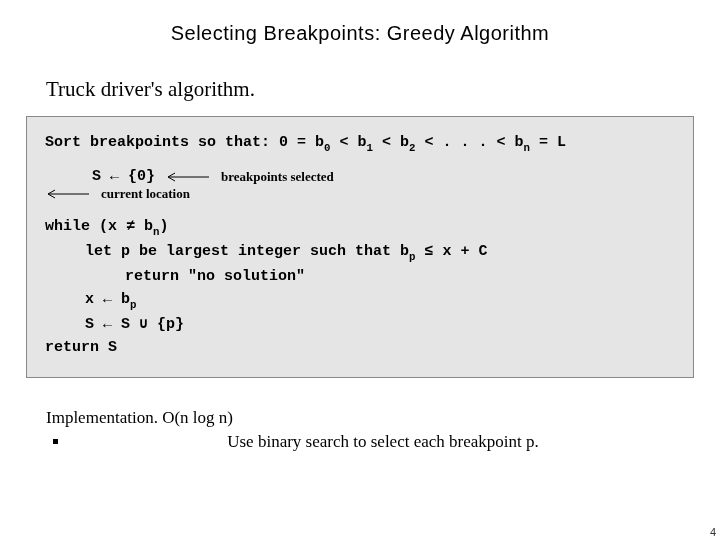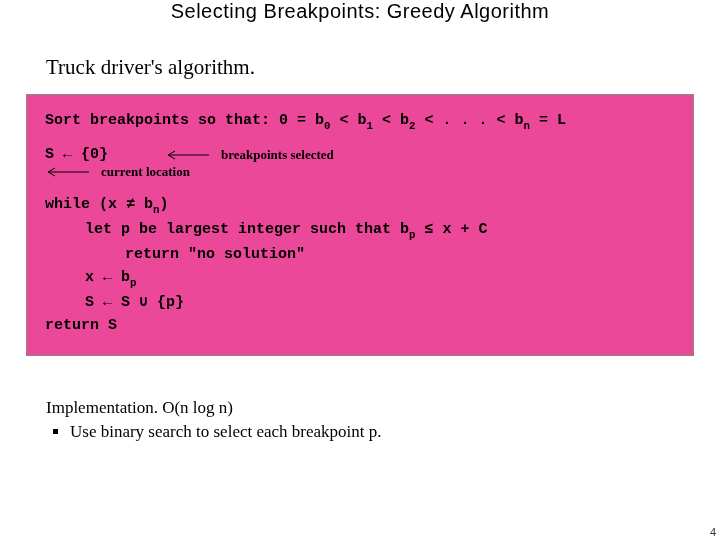--- a/index.html
+++ b/index.html
@@ -9,63 +9,66 @@
     background: #fff;
     font-family: Georgia, 'Times New Roman', serif;
     color: #000;
     position: relative;
     box-sizing: border-box;
   }
   .title {
     text-align: center;
     font-family: "Comic Sans MS", "Comic Sans", cursive, sans-serif;
     font-size: 20px;
+    padding-top: 22px;
     letter-spacing: 0.5px;
   }
   .section {
     padding: 32px 46px 0 46px;
     font-size: 21px;
   }
   .codebox {
-    margin: 14px 26px 12px 26px;
-    background: #ec4899;
+    margin: 14px 26px 0 26px;
+    background: #e5e5e5;
     border: 1px solid #888;
     padding: 14px 18px 18px 18px;
     font-family: "Courier New", Courier, monospace;
     font-size: 15px;
     line-height: 1.55;
     color: #000;
   }
   .codebox .b { font-weight: bold; }
   .sub { font-size: 0.72em; vertical-align: sub; position: relative; top: 0.1em; }
   .arrow { font-weight: bold; }
   .annot {
     font-family: Georgia, 'Times New Roman', serif;
     font-size: 13px;
     font-weight: bold;
   }
   .annotrow {
     display: flex;
     align-items: center;
     gap: 10px;
     line-height: 1.2;
+    text-align: right;
   }
   .annotrow .lhs { min-width: 110px; }
   .annotrow svg { flex: 0 0 auto; display: block; }
   .block2 { margin-top: 12px; }
   .block3 { margin-top: 14px; }
   .indent1 { margin-left: 40px; }
   .indent2 { margin-left: 80px; }
   .impl {
     padding: 30px 24px 0 46px;
     font-size: 17px;
   }
   .bullets {
     margin: 4px 0 15px 0;
     padding-left: 24px;
+    text-align: center;
   }
   .bullets li { list-style-type: square; margin: 2px 0; font-size: 17px; }
   .pagenum {
     position: absolute;
     right: 4px;
     bottom: 2px;
     font-size: 11px;
     color: #333;
     font-family: Arial, sans-serif;
   }

